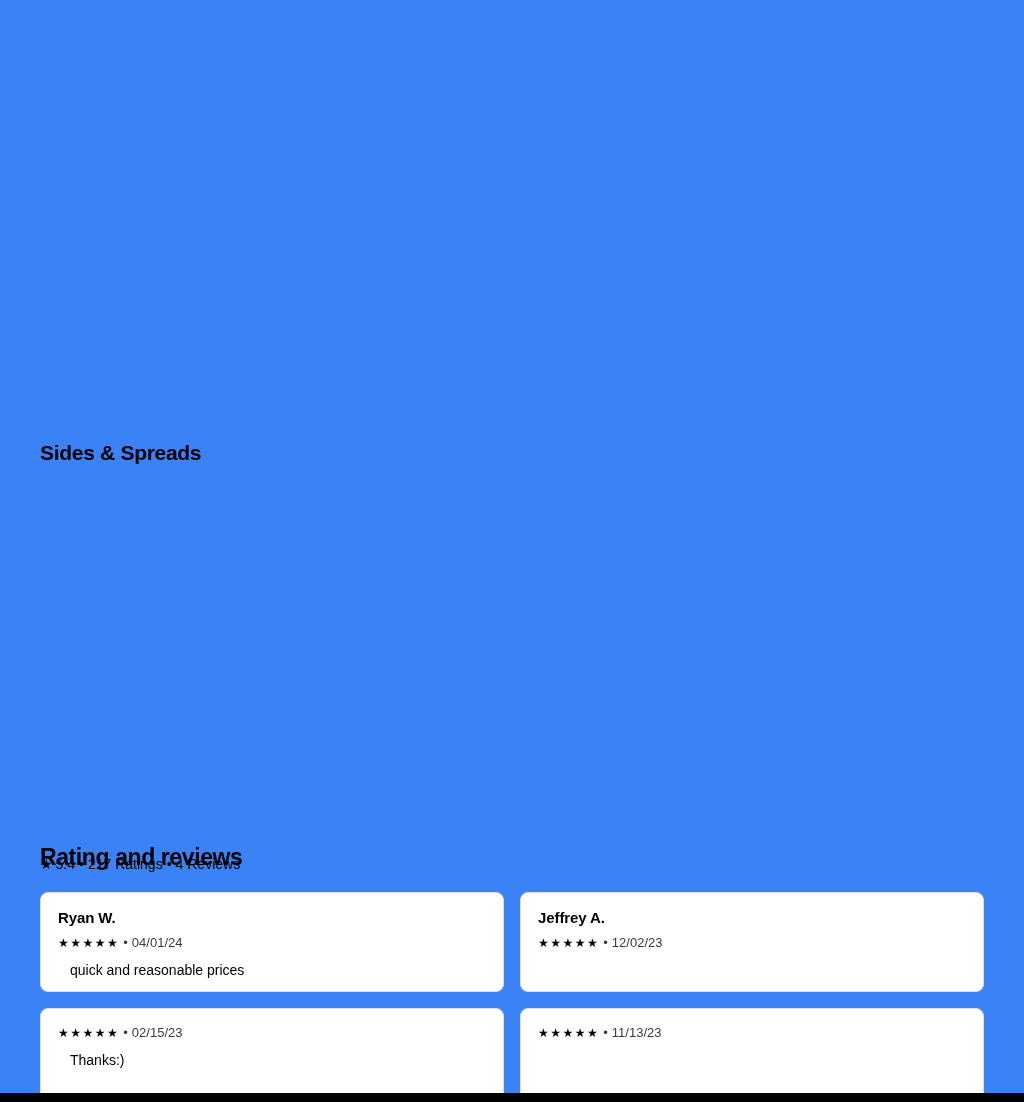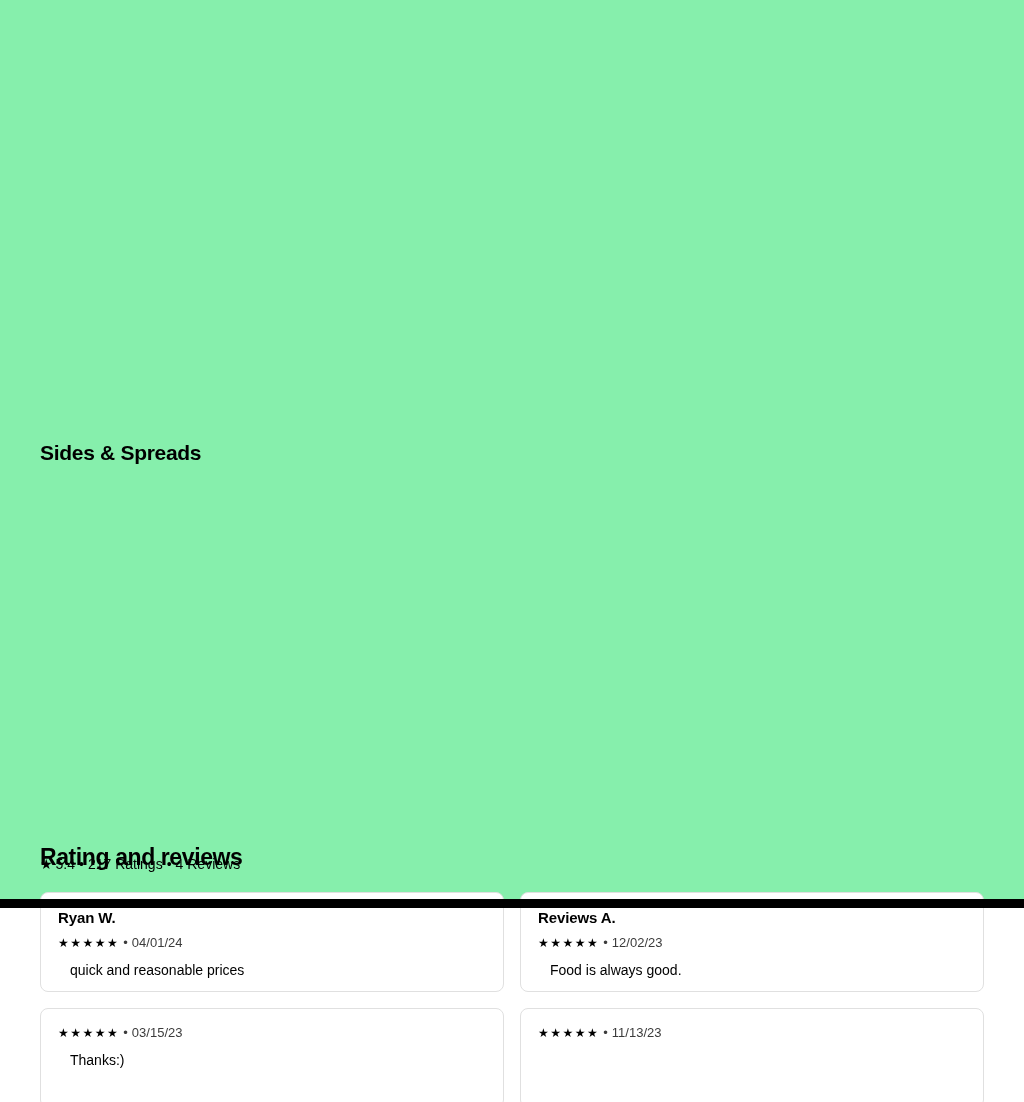--- a/index.html
+++ b/index.html
@@ -9,22 +9,22 @@
     background: #ffffff;
     width: 1024px;
     height: 1102px;
     overflow: hidden;
     font-family: "Liberation Sans", sans-serif;
     color: #000000;
   }
   .page {
     position: relative;
     width: 1024px;
-    height: 908px;
-    background: #86efac;
+    height: 1102px;
+    background: #3b82f6;
   }
   .section-heading {
     position: absolute;
     left: 40px;
     font-size: 21px;
     font-weight: bold;
     letter-spacing: -0.3px;
     color: #000000;
   }
   #sides-spreads-heading { top: 424px; }
@@ -136,34 +136,33 @@
       <div class="review-author">Ryan W.</div>
       <div class="review-meta">
         <span class="stars">★★★★★</span>
         <span class="sep">•</span>
         <span>04/01/24</span>
       </div>
       <div class="review-text">quick and reasonable prices</div>
     </div>
 
     <div class="review-card">
-      <div class="review-author">Reviews A.</div>
+      <div class="review-author">Jeffrey A.</div>
       <div class="review-meta">
         <span class="stars">★★★★★</span>
         <span class="sep">•</span>
         <span>12/02/23</span>
       </div>
-      <div class="review-text">Food is always good.</div>
     </div>
 
     <div class="review-card">
       <div class="review-meta">
         <span class="stars">★★★★★</span>
         <span class="sep">•</span>
-        <span>03/15/23</span>
+        <span>02/15/23</span>
       </div>
       <div class="review-text">Thanks:)</div>
     </div>
 
     <div class="review-card">
       <div class="review-meta">
         <span class="stars">★★★★★</span>
         <span class="sep">•</span>
         <span>11/13/23</span>
       </div>

